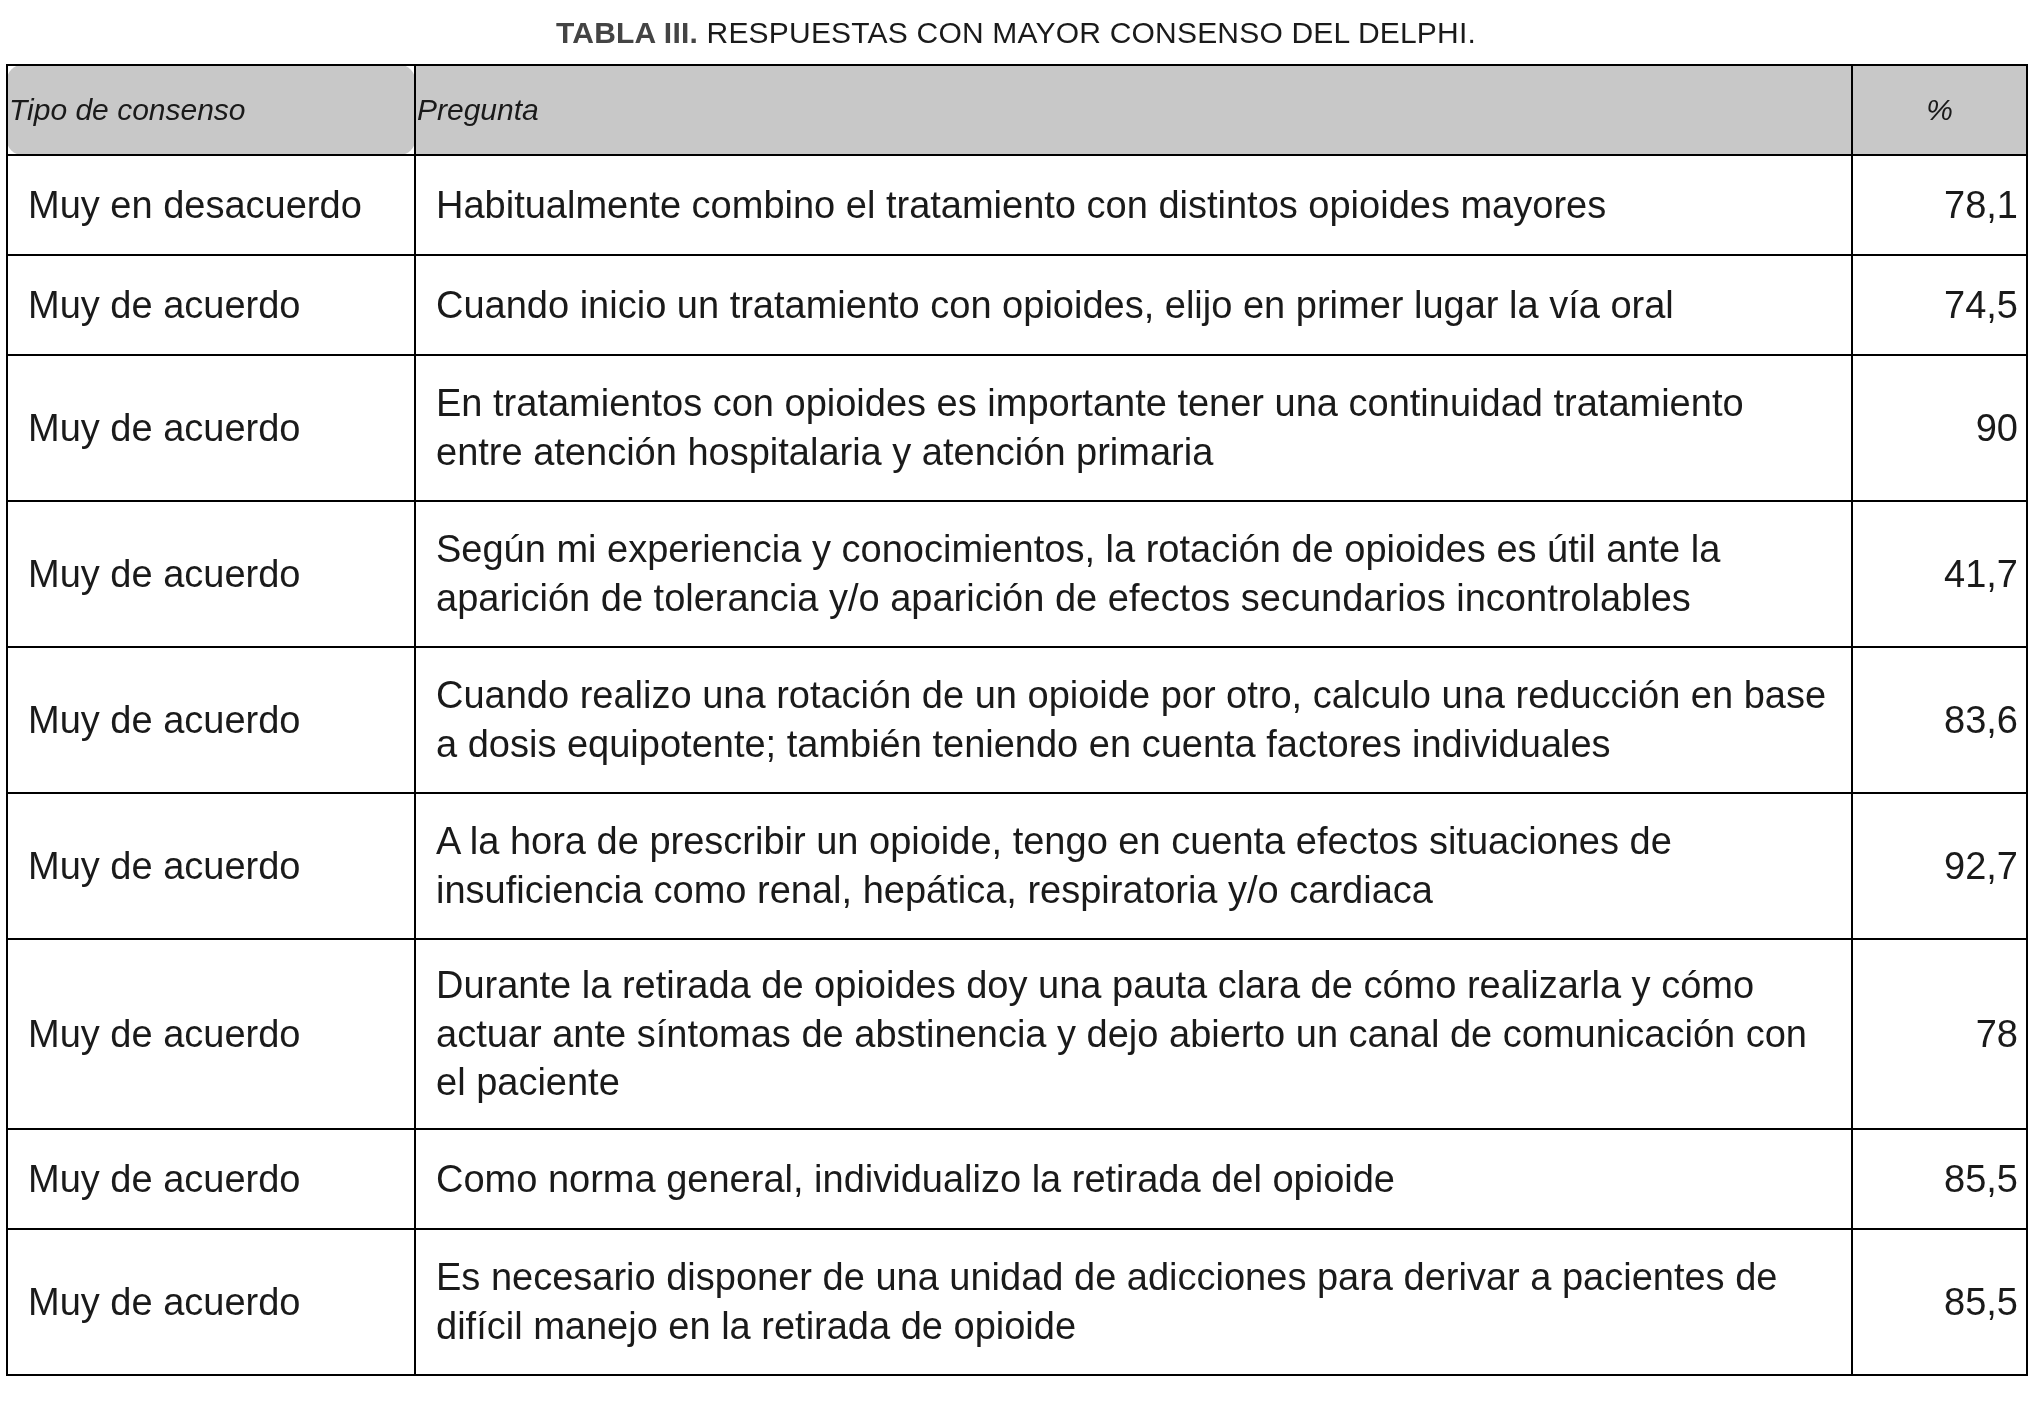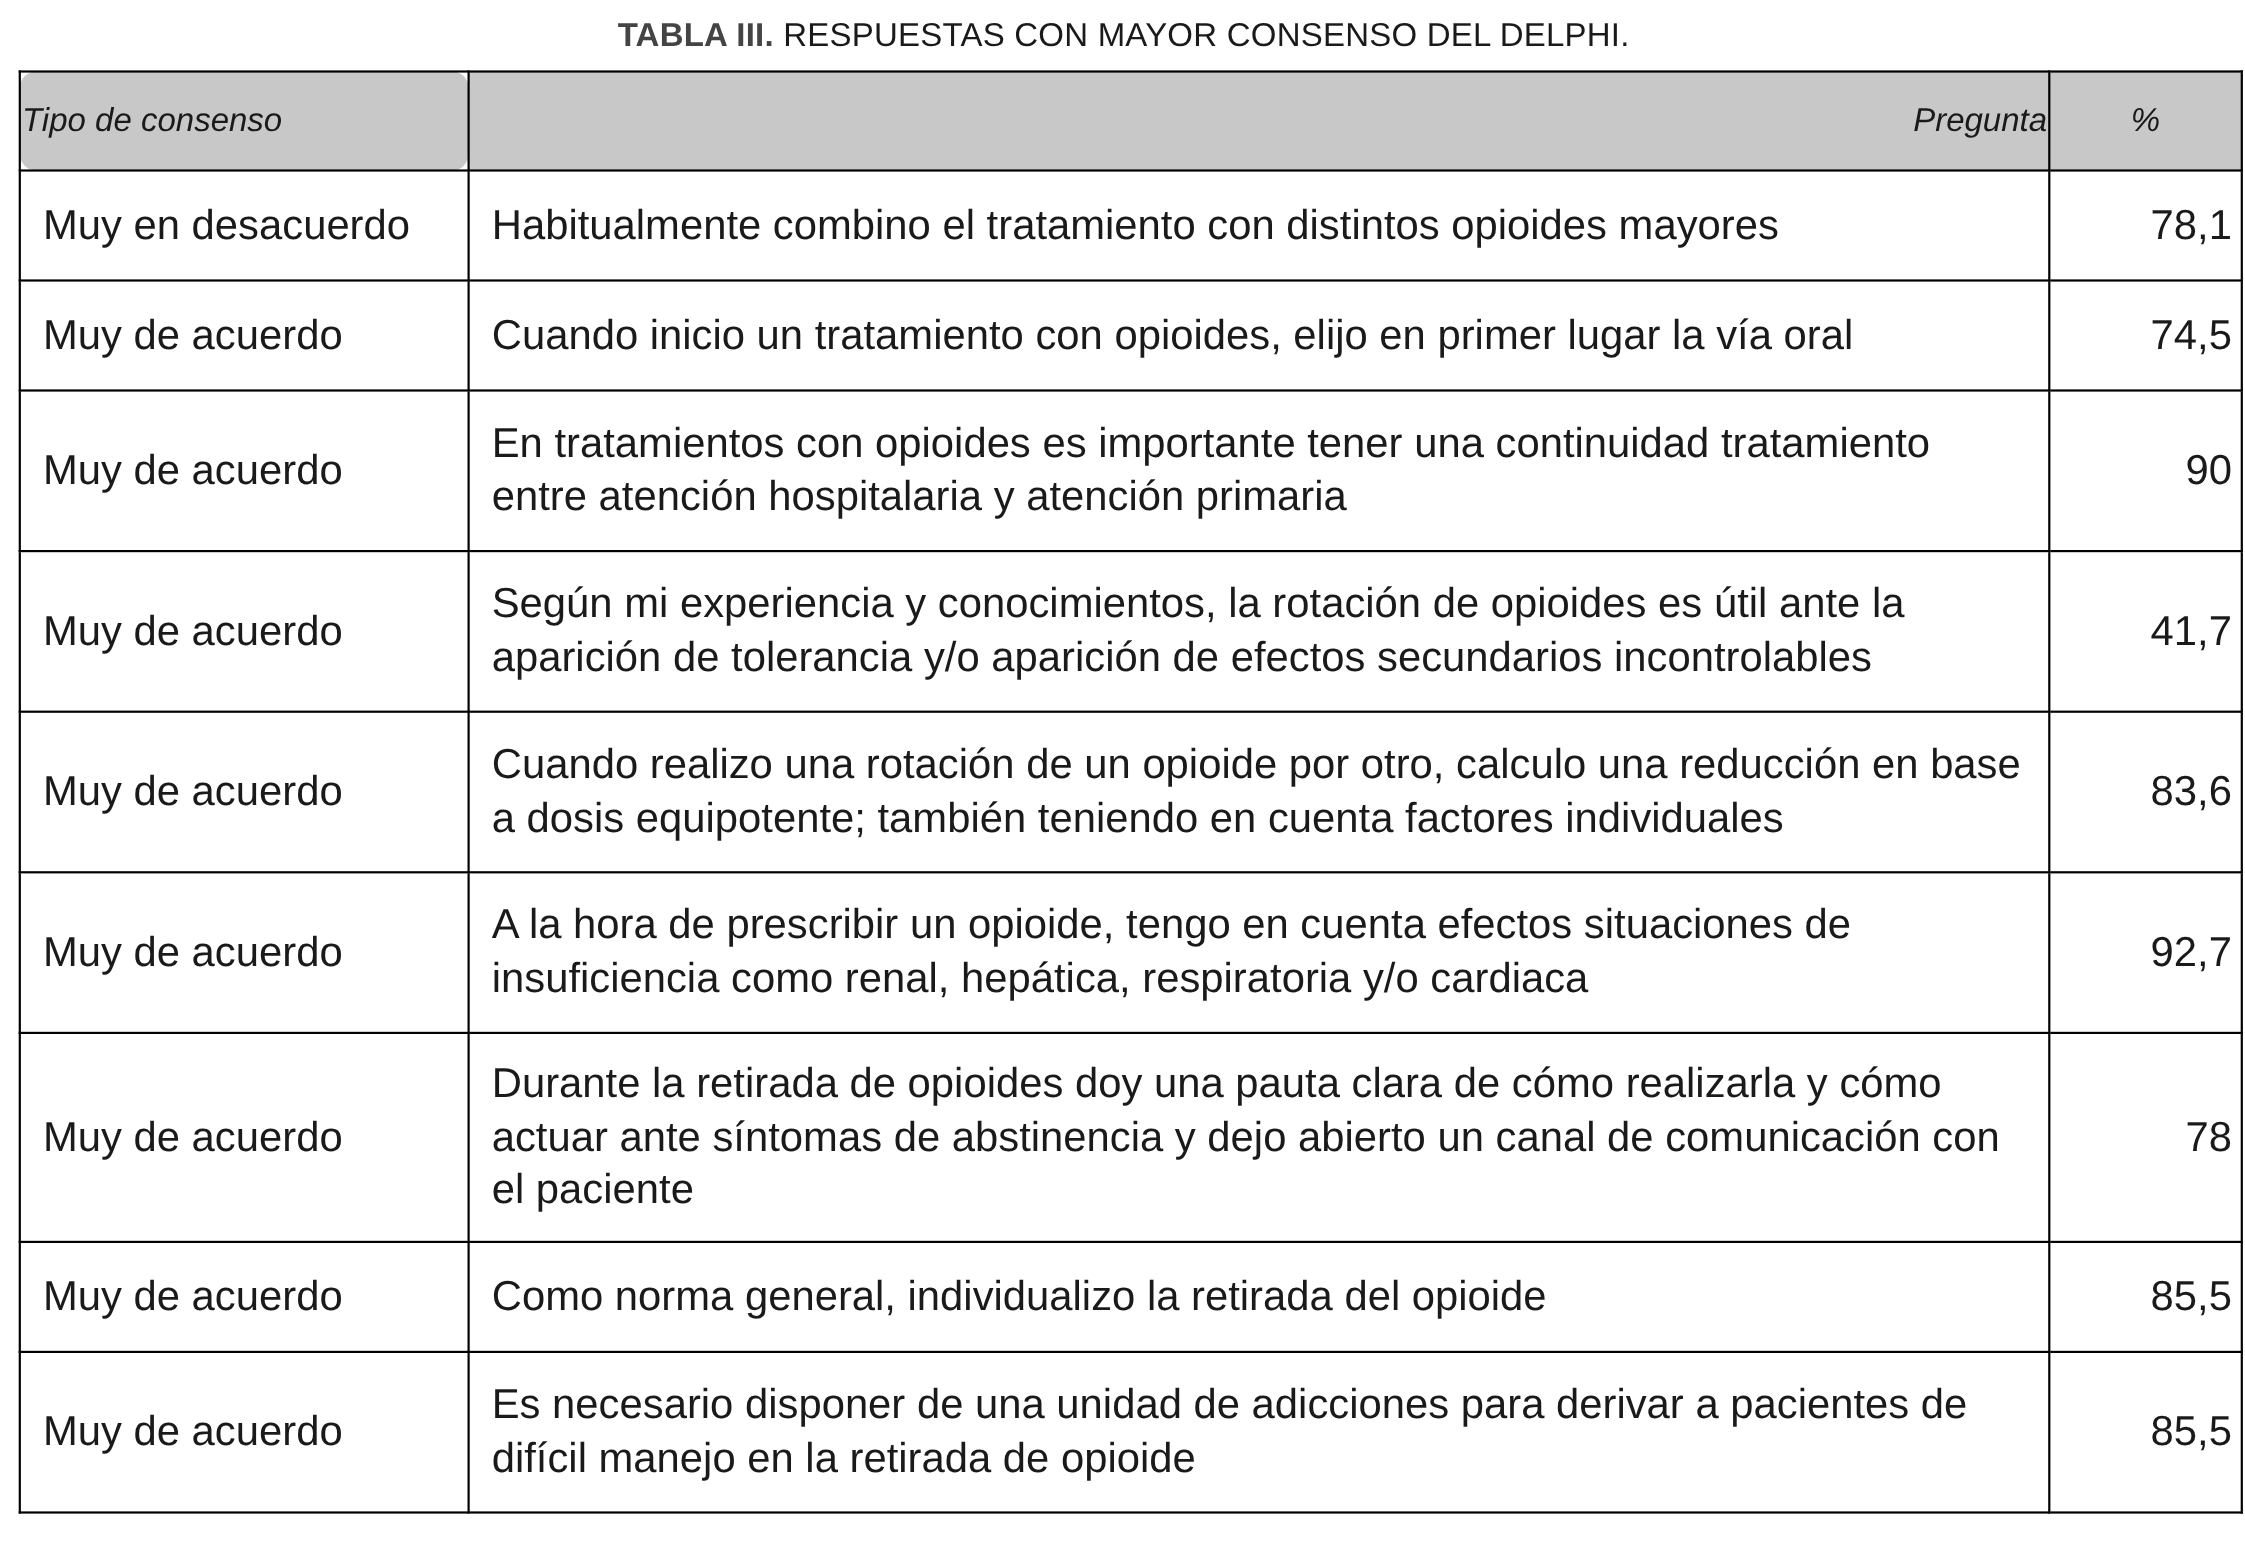--- a/index.html
+++ b/index.html
@@ -11,21 +11,21 @@
     width: 2041px;
     height: 1423px;
     font-family: "Liberation Sans", sans-serif;
     color: #1a1a1a;
     overflow: hidden;
   }
   .page {
     width: 2036px;
     height: 1423px;
     box-sizing: border-box;
-    padding: 8px 10px 0 17px;
+    padding: 8px 10px 0 6px;
   }
   .table-caption {
     text-align: center;
     font-size: 30px;
     letter-spacing: 0.2px;
     padding: 8px 0 14px 0;
     color: #1a1a1a;
     white-space: nowrap;
   }
   .table-caption .caption-strong {
@@ -50,21 +50,21 @@
   }
   table.delphi thead th {
     background: #c8c8c8;
     font-style: italic;
     font-weight: normal;
     text-align: center;
     height: 86px;
     font-size: 30px;
   }
   table.delphi thead th.h-type { text-align: left; border-radius: 15px; }
-  table.delphi thead th.h-q { text-align: right; }
+  table.delphi thead th.h-q { text-align: left; }
   table.delphi thead th.h-pct { text-align: center; }
 
   td.cell-type {
     padding: 10px 14px 10px 20px;
     text-align: left;
     white-space: nowrap;
   }
   td.cell-q {
     padding: 14px 18px 14px 20px;
     text-align: left;

